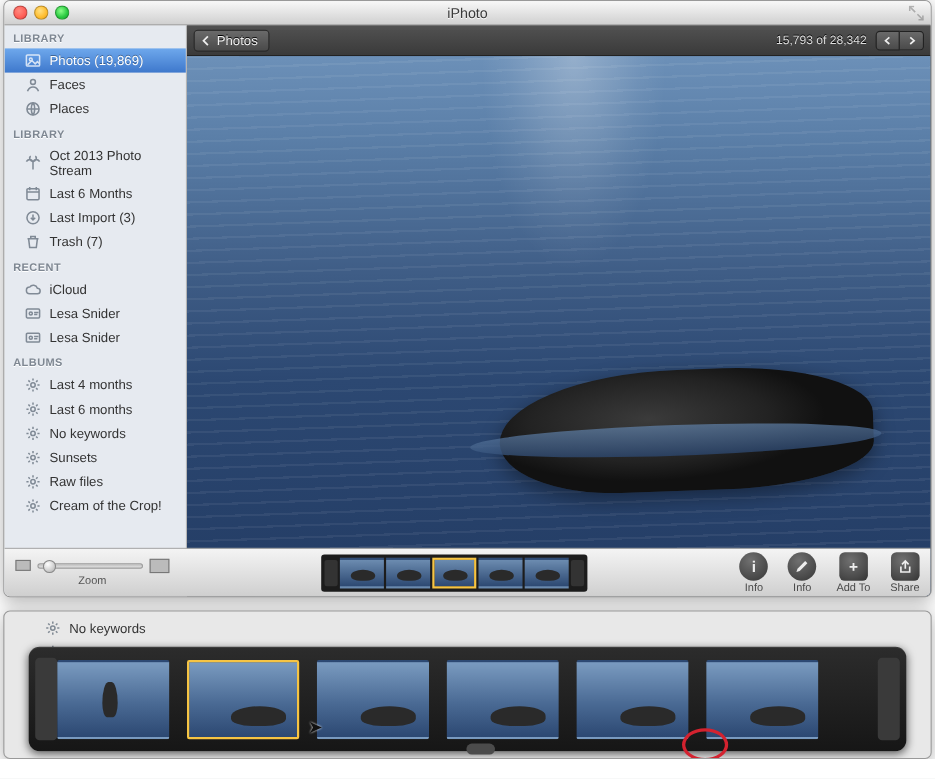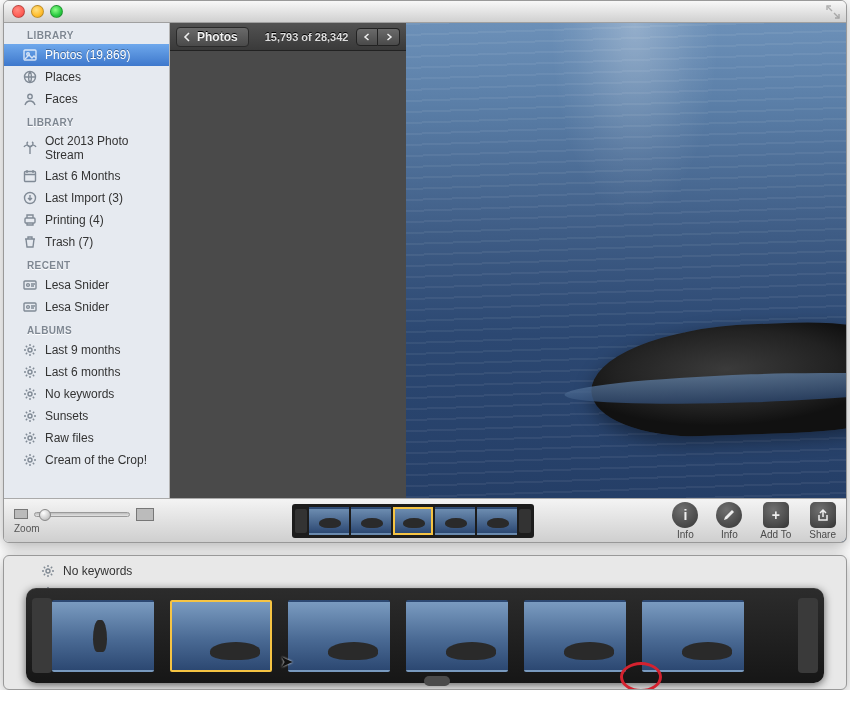--- a/index.html
+++ b/index.html
@@ -10,45 +10,45 @@
 .traffic { display: flex; gap: 6px; position: absolute; left: 8px; top: 4px; }
 .dot { width: 13px; height: 13px; border-radius: 50%; border: 0.5px solid rgba(0,0,0,0.25); }
 .dot.red { background: radial-gradient(circle at 40% 35%, #ff8a80, #ff5f57 60%, #e03e3e); }
 .dot.yellow { background: radial-gradient(circle at 40% 35%, #ffe083, #ffbd2e 60%, #dfa023); }
 .dot.green { background: radial-gradient(circle at 40% 35%, #8eff8a, #28c940 60%, #1fa133); }
 .title { flex: 1; text-align: center; font-size: 13px; color: #3a3a3a; text-shadow: 0 1px #fff; }
 .fs-icon { position: absolute; right: 6px; top: 4px; width: 14px; height: 14px; opacity: 0.45; }
 
 .body { display: flex; height: calc(100% - 22px); }
 .sidebar { width: 166px; background: #e6eaf0; border-right: 1px solid #b5b5b5; display: flex; flex-direction: column; overflow-y: auto; font-size: 12px; }
-.group-label { font-size: 10px; font-weight: bold; color: #7e8792; letter-spacing: 0.4px; padding: 7px 23px 3px; text-shadow: 0 1px #fff; }
+.group-label { font-size: 10px; font-weight: bold; color: #7e8792; letter-spacing: 0.4px; padding: 7px 8px 3px; text-shadow: 0 1px #fff; }
 .sb-item { display: flex; align-items: center; gap: 7px; padding: 3px 9px 3px 18px; color: #333; cursor: default; }
 .sb-item.sel { background: linear-gradient(#6ea8ec, #3e78cc); color: #fff; text-shadow: 0 -1px rgba(0,0,0,0.35); }
 .sb-item.sel .sb-icon { filter: brightness(5); }
 .sb-icon { width: 16px; height: 16px; display: inline-flex; align-items: center; justify-content: center; opacity: 0.75; }
 
-.main { flex: 1; display: flex; background: #4a4a4a; font-weight: bold; }
+.main { flex: 1; display: flex; flex-direction: column; background: #4a4a4a; }
 .topbar { height: 28px; background: linear-gradient(#525252, #3a3a3a); border-bottom: 1px solid #222; display: flex; align-items: center; padding: 0 6px; gap: 8px; }
 .back-btn { display: inline-flex; align-items: center; background: linear-gradient(#6a6a6a,#4a4a4a); border: 1px solid #2a2a2a; border-radius: 4px; padding: 2px 10px 2px 6px; color: #f0f0f0; font-size: 12px; text-shadow: 0 -1px #000; }
 .spacer { flex: 1; }
 .count { color: #ddd; font-size: 11px; text-shadow: 0 -1px #000; }
 .nav-arrows { display: flex; gap: 0; }
 .nav-btn { width: 22px; height: 18px; background: linear-gradient(#6a6a6a,#4a4a4a); border: 1px solid #222; display: inline-flex; align-items: center; justify-content: center; color: #f0f0f0; font-size: 10px; }
 .nav-btn:first-child { border-radius: 4px 0 0 4px; }
 .nav-btn:last-child { border-radius: 0 4px 4px 0; border-left: 0; }
 
 .photo-stage { flex: 1; position: relative; overflow: hidden; background: #2b3a4d; }
 .ocean { position: absolute; inset: 0; background: linear-gradient(180deg, #6c90b8 0%, #5b7fa8 15%, #3f5d86 40%, #2c4872 60%, #233c64 100%); }
 .ocean::before { content:""; position:absolute; inset:0; background: repeating-linear-gradient(178deg, rgba(255,255,255,0.06) 0 2px, transparent 2px 11px); mix-blend-mode: screen; }
 .ocean::after { content:""; position:absolute; inset:0; background: radial-gradient(ellipse 120px 280px at 52% 0%, rgba(255,255,255,0.28), rgba(255,255,255,0.06) 50%, transparent 70%); }
 .whale { position: absolute; left: 42%; top: 58%; width: 340px; height: 110px; background: radial-gradient(ellipse 200px 70px at 40% 40%, #3b3b3b, #222 55%, #111 80%); border-radius: 60% 50% 50% 40% / 70% 50% 45% 55%; transform: rotate(-2deg); box-shadow: 0 6px 18px rgba(0,0,0,0.4); }
 .whale::after { content:""; position:absolute; left:-8%; top:45%; width:110%; height:28px; background: linear-gradient(#5e7da2, #2c4872); border-radius: 50%; opacity: 0.75; }
 
 .bottombar { height: 44px; background: linear-gradient(#f4f4f4, #cfcfcf); border-top: 1px solid #aaa; display: flex; align-items: center; padding: 0 10px; gap: 10px; }
-.zoom-wrap { display:flex; flex-direction:column; align-items:flex-start; gap: 0; width: 140px; }
+.zoom-wrap { display:flex; flex-direction:column; align-items:center; gap: 0; width: 140px; }
 .zoom-row { display:flex; align-items:center; gap: 6px; width:100%; }
 .zoom-icon { width:14px; height:10px; border:1px solid #777; background:#bbb; }
 .zoom-track { flex:1; height:5px; border-radius:3px; background: linear-gradient(#bcbcbc,#e4e4e4); border:1px solid #9a9a9a; position: relative; }
 .zoom-thumb { position:absolute; left: 4px; top:-4px; width:12px; height:12px; border-radius:50%; background: radial-gradient(circle at 35% 30%, #fff, #cfcfcf 60%, #a9a9a9); border:1px solid #888; }
 .zoom-lbl { font-size: 10px; color: #555; margin-top: 2px; }
 
 .filmstrip { display: flex; gap: 2px; padding: 3px; background: #1c1c1c; border-radius: 3px; align-items: center; }
 .film-cap { width: 12px; height: 24px; background: #333; border-radius: 2px; }
 .thumb { width: 40px; height: 28px; background: linear-gradient(#6c8cb0, #2c4872); border: 2px solid transparent; position: relative; }
 .thumb.sel { border-color: #f6c443; }
@@ -79,20 +79,21 @@
 </head>
 <body>
 
 <div class="window">
   <div class="titlebar">
     <div class="traffic">
       <div class="dot red"></div>
       <div class="dot yellow"></div>
       <div class="dot green"></div>
     </div>
+    <div class="title">iPhoto</div>
     <span class="fs-icon">
       <svg viewBox="0 0 14 14">
           <path d="M1 5V1h4M13 9v4H9" stroke="#666" stroke-width="1.4" fill="none"></path>
           <path d="M1 1l5 5M13 13l-5-5" stroke="#666" stroke-width="1.4"></path>
         </svg>
     </span>
   </div>
 
   <div class="body">
 
@@ -104,35 +105,35 @@
               <rect x="2" y="3" width="12" height="10" rx="1" stroke="#5f6b78" stroke-width="1.4" fill="none"></rect>
               <circle cx="6" cy="7" r="1.3" stroke="#5f6b78" stroke-width="1.4" fill="none"></circle>
               <path d="M3 12l4-4 3 3 2-2 2 2" stroke="#5f6b78" stroke-width="1.4" fill="none"></path>
             </svg>
           </span>
           <span>Photos (19,869)</span>
         </div>
         <div class="sb-item">
           <span class="sb-icon">
             <svg width="16" height="16" viewBox="0 0 16 16">
+              <circle cx="8" cy="5.5" r="2.2" stroke="#5f6b78" stroke-width="1.4" fill="none"></circle>
+              <path d="M3 14c1-3 3-4 5-4s4 1 5 4" stroke="#5f6b78" stroke-width="1.4" fill="none"></path>
+            </svg>
+          </span>
+          <span>Faces</span>
+        </div>
+        <div class="sb-item">
+          <span class="sb-icon">
+            <svg width="16" height="16" viewBox="0 0 16 16">
               <circle cx="8" cy="8" r="5.5" stroke="#5f6b78" stroke-width="1.4" fill="none"></circle>
               <path d="M2.5 8h11M8 2.5c2 2 2 9 0 11M8 2.5c-2 2-2 9 0 11" stroke="#5f6b78" stroke-width="1.4" fill="none"></path>
             </svg>
           </span>
           <span>Places</span>
         </div>
-        <div class="sb-item">
-          <span class="sb-icon">
-            <svg width="16" height="16" viewBox="0 0 16 16">
-              <circle cx="8" cy="5.5" r="2.2" stroke="#5f6b78" stroke-width="1.4" fill="none"></circle>
-              <path d="M3 14c1-3 3-4 5-4s4 1 5 4" stroke="#5f6b78" stroke-width="1.4" fill="none"></path>
-            </svg>
-          </span>
-          <span>Faces</span>
-        </div>
         <div class="group-label">LIBRARY</div>
         <div class="sb-item">
           <span class="sb-icon">
             <svg width="16" height="16" viewBox="0 0 16 16">
               <path d="M8 14V7M8 7c-2-3-5-2-6 0M8 7c2-3 5-2 6 0M8 7c-3-1-4-4-2-5M8 7c3-1 4-4 2-5" stroke="#5f6b78" stroke-width="1.4" fill="none"></path>
             </svg>
           </span>
           <span>Oct 2013 Photo Stream</span>
         </div>
         <div class="sb-item">
@@ -149,35 +150,34 @@
             <svg width="16" height="16" viewBox="0 0 16 16">
               <circle cx="8" cy="8" r="5.5" stroke="#5f6b78" stroke-width="1.4" fill="none"></circle>
               <path d="M8 5v5M6 8l2 2 2-2" stroke="#5f6b78" stroke-width="1.4" fill="none"></path>
             </svg>
           </span>
           <span>Last Import (3)</span>
         </div>
         <div class="sb-item">
           <span class="sb-icon">
             <svg width="16" height="16" viewBox="0 0 16 16">
-              <rect x="3" y="6" width="10" height="5" rx="1" stroke="#5f6b78" stroke-width="1.4" fill="none"></rect>
-              <path d="M5 6V3h6v3M5 11v2h6v-2" stroke="#5f6b78" stroke-width="1.4" fill="none"></path>
-            </svg>
-          </span>
-          <span>Printing (4)</span>
-        </div>
-        <div class="sb-item">
-          <span class="sb-icon">
-            <svg width="16" height="16" viewBox="0 0 16 16">
               <path d="M4 5h8l-1 8H5zM3 5h10M6 5V3h4v2" stroke="#5f6b78" stroke-width="1.4" fill="none"></path>
             </svg>
           </span>
           <span>Trash (7)</span>
         </div>
         <div class="group-label">RECENT</div>
+        <div class="sb-item">
+          <span class="sb-icon">
+            <svg width="16" height="16" viewBox="0 0 16 16">
+              <path d="M5 12a3 3 0 010-6 4 4 0 017 1 2.5 2.5 0 010 5H5z" stroke="#5f6b78" stroke-width="1.4" fill="none"></path>
+            </svg>
+          </span>
+          <span>iCloud</span>
+        </div>
         <div class="sb-item">
           <span class="sb-icon">
             <svg width="16" height="16" viewBox="0 0 16 16">
               <rect x="2" y="4" width="12" height="8" rx="1" stroke="#5f6b78" stroke-width="1.4" fill="none"></rect>
               <circle cx="6" cy="8" r="1.4" stroke="#5f6b78" stroke-width="1.4" fill="none"></circle>
               <path d="M9 7h4M9 9h3" stroke="#5f6b78" stroke-width="1.4" fill="none"></path>
             </svg>
           </span>
           <span>Lesa Snider</span>
         </div>
@@ -192,21 +192,21 @@
           <span>Lesa Snider</span>
         </div>
         <div class="group-label">ALBUMS</div>
         <div class="sb-item">
           <span class="sb-icon">
             <svg width="16" height="16" viewBox="0 0 16 16">
               <circle cx="8" cy="8" r="2" stroke="#5f6b78" stroke-width="1.4" fill="none"></circle>
               <path d="M8 2v2M8 12v2M2 8h2M12 8h2M3.8 3.8l1.4 1.4M10.8 10.8l1.4 1.4M12.2 3.8l-1.4 1.4M5.2 10.8l-1.4 1.4" stroke="#5f6b78" stroke-width="1.4" fill="none"></path>
             </svg>
           </span>
-          <span>Last 9 months</span>
+          <span>Last 4 months</span>
         </div>
         <div class="sb-item">
           <span class="sb-icon">
             <svg width="16" height="16" viewBox="0 0 16 16">
               <circle cx="8" cy="8" r="2" stroke="#5f6b78" stroke-width="1.4" fill="none"></circle>
               <path d="M8 2v2M8 12v2M2 8h2M12 8h2M3.8 3.8l1.4 1.4M10.8 10.8l1.4 1.4M12.2 3.8l-1.4 1.4M5.2 10.8l-1.4 1.4" stroke="#5f6b78" stroke-width="1.4" fill="none"></path>
             </svg>
           </span>
           <span>Last 6 months</span>
         </div>

